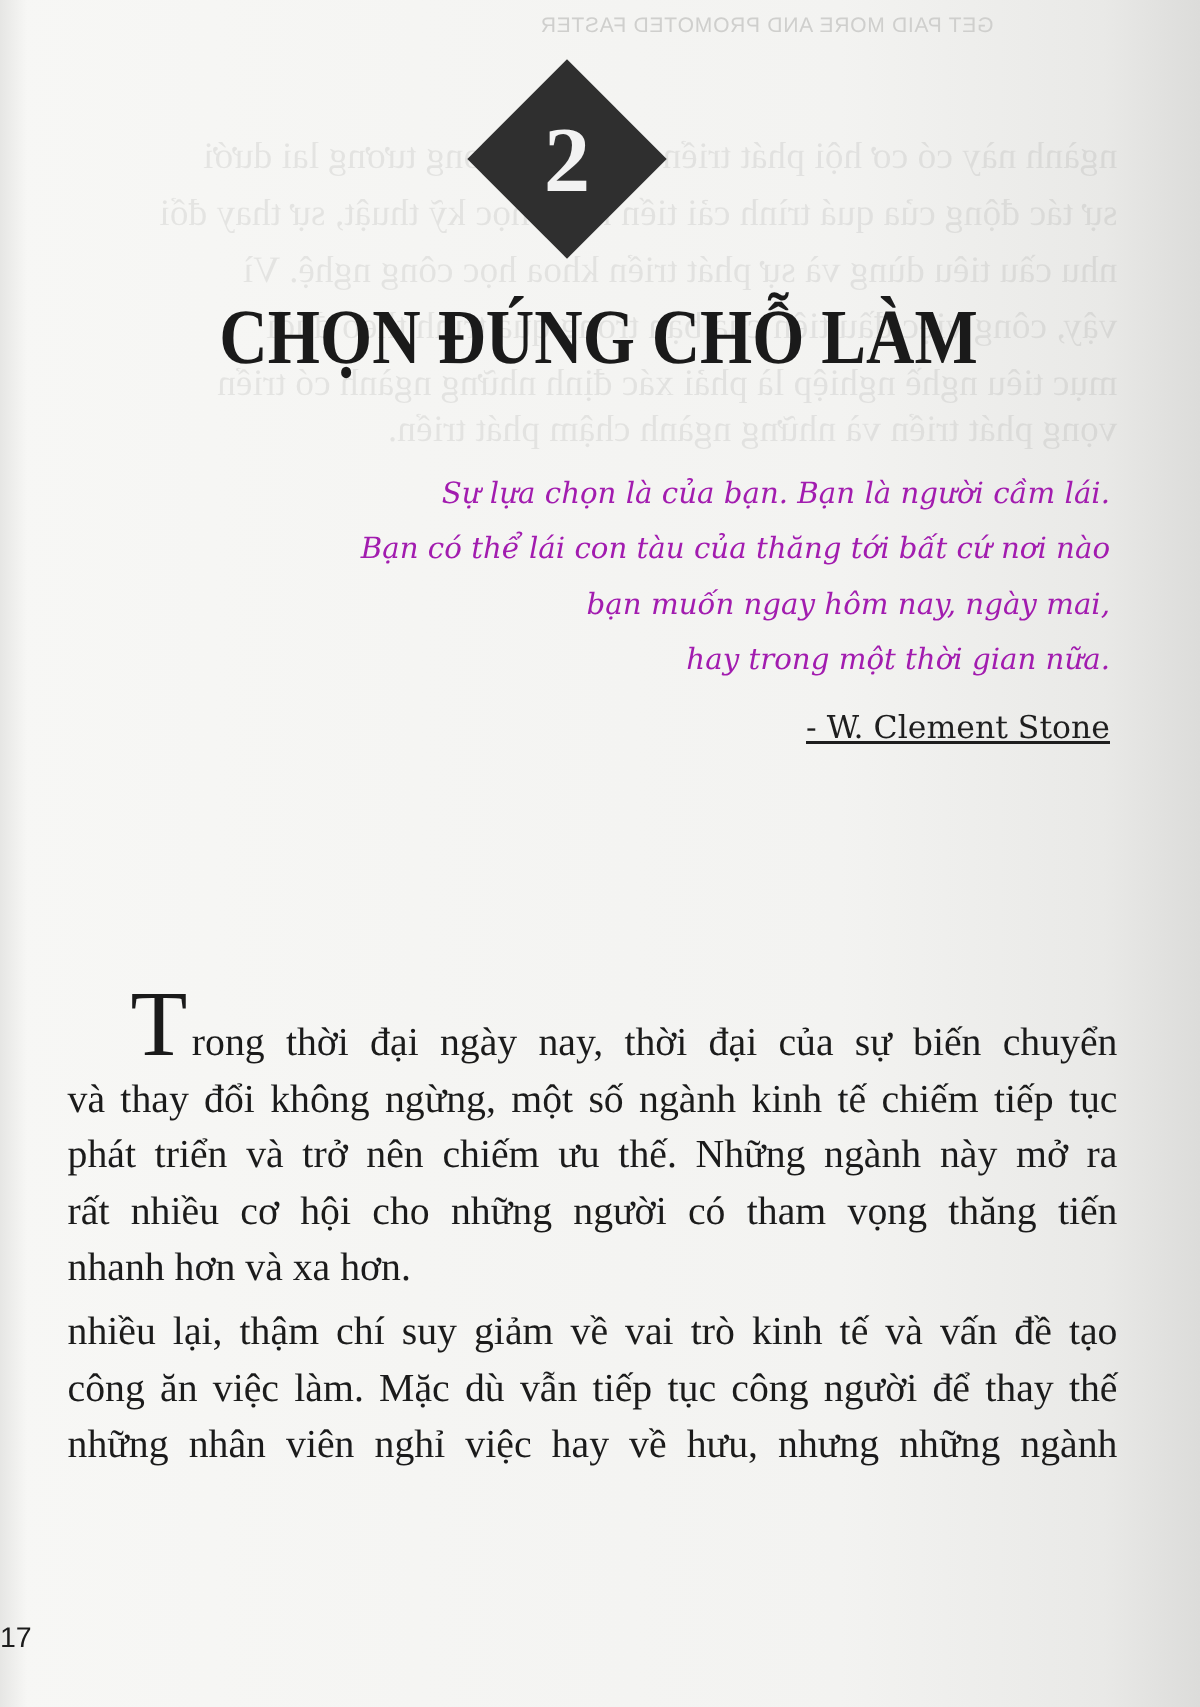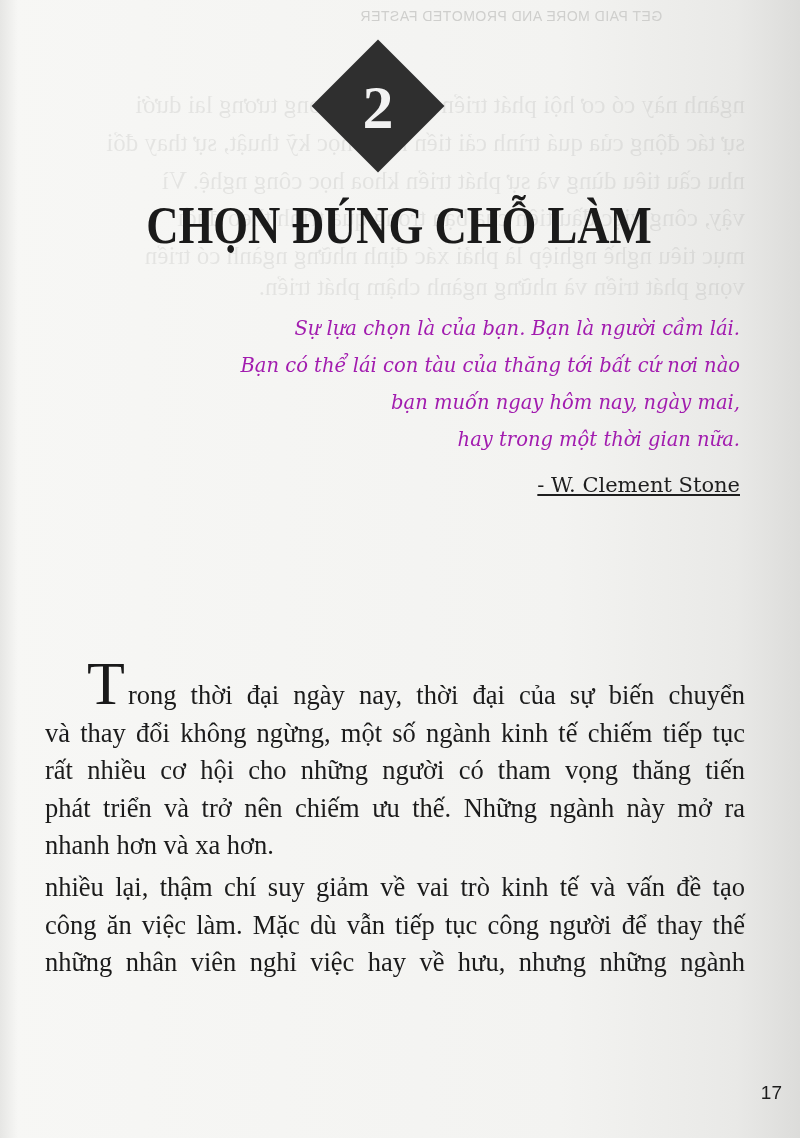--- a/index.html
+++ b/index.html
@@ -65,21 +65,21 @@
     color: #1b1b1b;
   }
   .body-text .line { display: block; white-space: nowrap; text-align: justify; text-align-last: justify; }
   .body-text .line.last { text-align-last: left; }
   .dropcap {
     font-size: 62px; line-height: 30px; display: inline-block; vertical-align: baseline;
     margin-left: 42px; margin-right: 3px; color: #1a1a1a;
   }
   .indent { padding-left: 45px; }
   .page-number {
-    position: absolute; top: 1082px; left: 0; width: 782px; text-align: right;
+    position: absolute; top: 1082px; left: 0; width: 782px; text-align: left;
     font-family: "Liberation Sans", sans-serif; font-size: 19px; color: #1c1c1c;
   }
 </style>
 </head>
 <body>
 
 <div class="page-shade"></div>
 <div class="page-edge-left"></div>
 
 <div class="running-header">GET PAID MORE AND PROMOTED FASTER</div>
@@ -100,22 +100,22 @@
   <span class="line">Sự lựa chọn là của bạn. Bạn là người cầm lái.</span>
   <span class="line">Bạn có thể lái con tàu của thăng tới bất cứ nơi nào</span>
   <span class="line">bạn muốn ngay hôm nay, ngày mai,</span>
   <span class="line">hay trong một thời gian nữa.</span>
 </div>
 <div class="attribution">- W. Clement Stone</div>
 
 <div class="body-text" style="top:668px">
   <span class="line"><span class="dropcap">T</span><span>rong thời đại ngày nay, thời đại của sự biến chuyển</span></span>
   <span class="line">và thay đổi không ngừng, một số ngành kinh tế chiếm tiếp tục</span>
+  <span class="line">phát triển và trở nên chiếm ưu thế. Những ngành này mở ra</span>
   <span class="line">rất nhiều cơ hội cho những người có tham vọng thăng tiến</span>
-  <span class="line">phát triển và trở nên chiếm ưu thế. Những ngành này mở ra</span>
   <span class="line last">nhanh hơn và xa hơn.</span>
 </div>
 
 <div class="body-text" style="top:869px">
   <span class="line">nhiều lại, thậm chí suy giảm về vai trò kinh tế và vấn đề tạo</span>
   <span class="line">công ăn việc làm. Mặc dù vẫn tiếp tục công người để thay thế</span>
   <span class="line">những nhân viên nghỉ việc hay về hưu, nhưng những ngành</span>
 </div>
 
 <div class="page-number">17</div>

